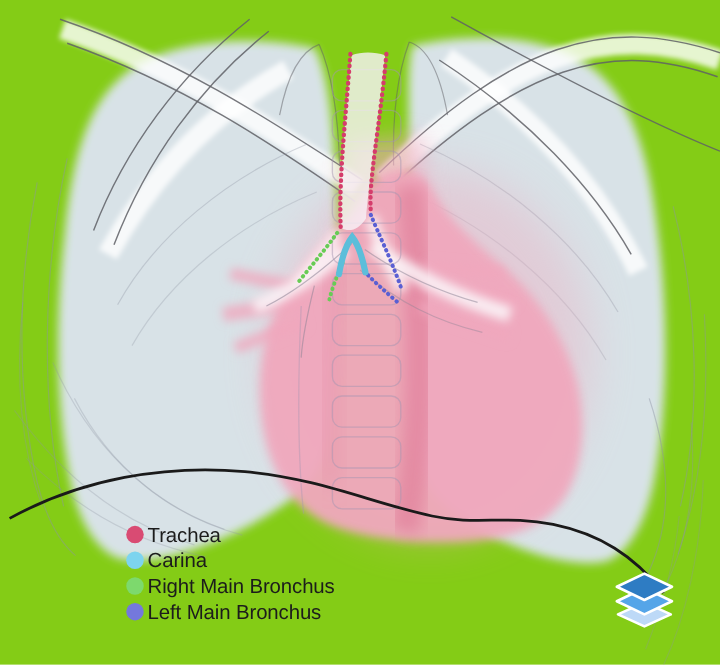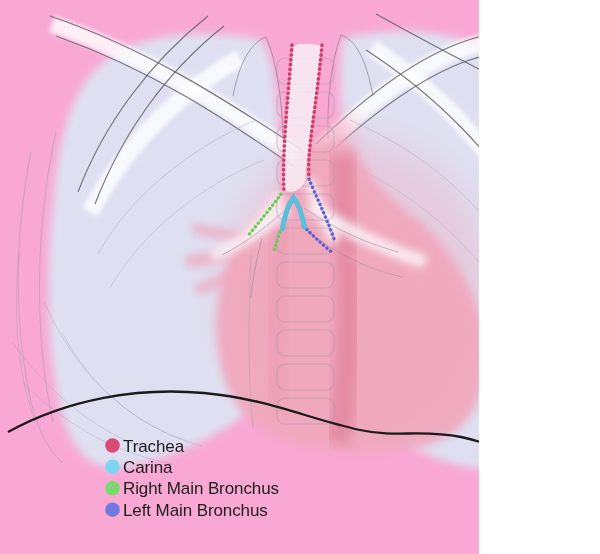--- a/index.html
+++ b/index.html
@@ -1,19 +1,19 @@
 <!DOCTYPE html>
 <html><head>
 <meta charset="utf-8">
 <style>
   html,body{margin:0;padding:0;background:#ffffff;}
   .canvas{
     position:relative;
-    width:479px;height:554px;
-    background:#f9a8d4;
+    width:600px;height:554px;
+    background:#84cc16;
     overflow:hidden;
     font-family:"Liberation Sans", sans-serif;
   }
   svg{display:block;}
   text.legend-label{
     font-family:"Liberation Sans", sans-serif;
     font-size:17px;
     letter-spacing:-0.1px;
   }
 </style>

